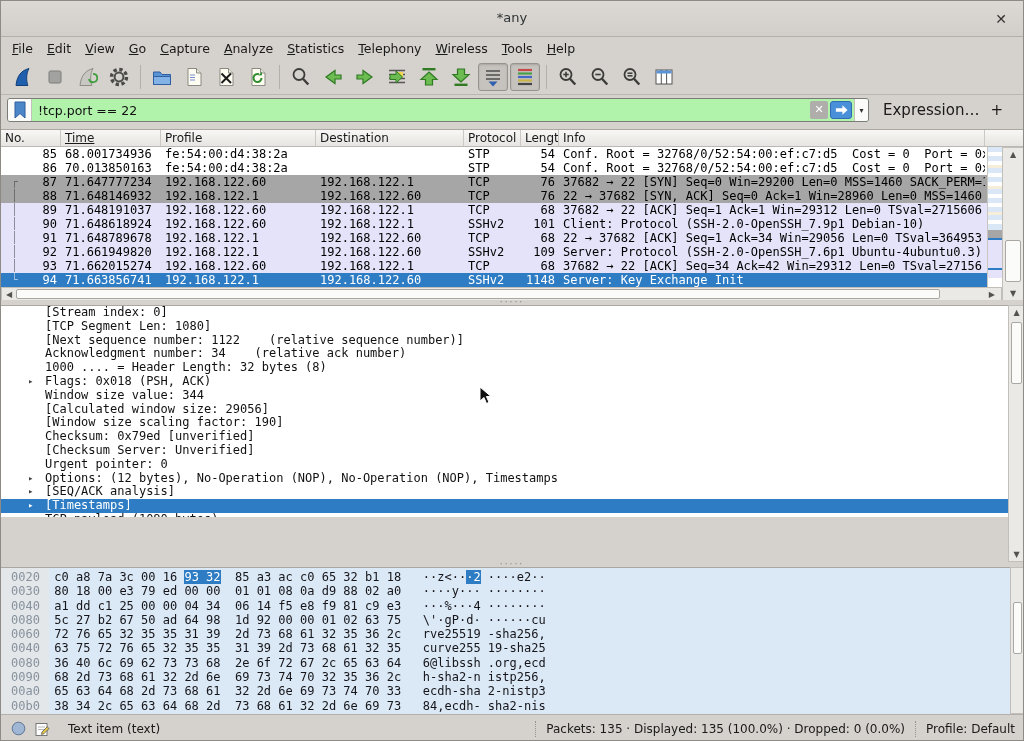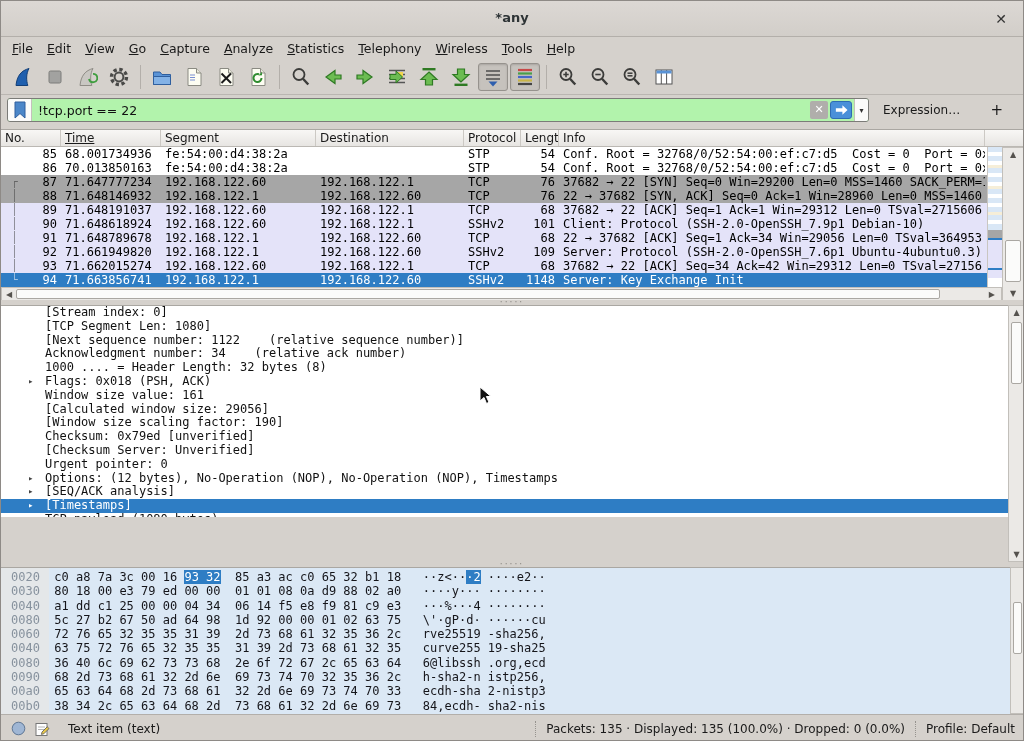--- a/index.html
+++ b/index.html
@@ -2,21 +2,21 @@
 <html><head>
 <meta charset="utf-8">
 <style>
   * { box-sizing: border-box; margin: 0; padding: 0; }
   html,body { width:1024px; height:741px; }
   body { font-family:"DejaVu Sans","Liberation Sans",sans-serif; font-size:12px; background:#d5d1cc; overflow:hidden; }
   .window { position:relative; width:1024px; height:741px; background:#d5d1cc; border:1px solid #8e8a86; overflow:hidden; }
 
   
   .titlebar { position:absolute; left:0; top:0; width:100%; height:36px; background:linear-gradient(#dcd8d4,#d2cec9); border-bottom:1px solid #b3afaa; }
-  .title { position:absolute; left:0; right:0; top:9px; text-align:center; font-weight:bold; font-size:13px; color:#2e3436; }
+  .title { position:absolute; left:0; right:0; top:9px; text-align:center; font-weight:normal; font-size:13px; color:#2e3436; }
   .close-btn { position:absolute; right:12px; top:8px; width:20px; height:20px; text-align:center; line-height:20px; font-size:14px; color:#333; cursor:default; }
 
   
   .menubar { position:absolute; left:0; top:36px; width:100%; height:22px; background:#d5d1cc; display:flex; align-items:center; padding-left:4px; }
   .menu-item { padding:2px 7px; color:#1a1a1a; font-size:12.5px; }
   .menu-item u { text-decoration:underline; }
 
   
   .toolbar { position:absolute; left:0; top:58px; width:100%; height:36px; background:#d5d1cc; border-bottom:1px solid #bab6b1; display:flex; align-items:center; padding-left:6px; }
   .tb-btn { width:30px; height:28px; display:flex; align-items:center; justify-content:center; margin:0 1px; border:1px solid transparent; border-radius:3px; }
@@ -24,21 +24,21 @@
   .tb-sep { width:1px; height:24px; background:#b3afaa; margin:0 5px; }
 
   
   .filterbar { position:absolute; left:0; top:94px; width:100%; height:34px; background:#d5d1cc; display:flex; align-items:center; padding:0 6px 4px 6px; }
   .filter-field { display:flex; align-items:center; height:24px; flex:0 0 862px; border:1px solid #7b7b78; border-radius:3px; background:#b2f3ac; overflow:hidden; }
   .filter-bookmark { width:24px; height:100%; background:#fbfbfa; border-right:1px solid #c4c1bc; display:flex; align-items:center; justify-content:center; }
   .filter-input { flex:1; background:transparent; border:none; outline:none; font-family:"DejaVu Sans","Liberation Sans",sans-serif; font-size:12.5px; color:#111; padding-left:6px; }
   .filter-clear { width:18px; height:18px; margin-right:2px; background:#b0aeab; border-radius:2px; color:#fff; font-size:11px; line-height:18px; text-align:center; }
   .filter-apply { width:22px; height:18px; margin-right:2px; background:#4a90d9; border:1px solid #2f6cb3; border-radius:3px; display:flex; align-items:center; justify-content:center; }
   .filter-caret { width:14px; height:100%; background:#fbfbfa; border-left:1px solid #c4c1bc; font-size:8px; color:#333; display:flex; align-items:center; justify-content:center; }
-  .filter-expr { margin-left:14px; color:#1a1a1a; font-size:12px; }
+  .filter-expr { margin-left:14px; color:#1a1a1a; font-size:15px; }
   .filter-add { margin-left:auto; margin-right:8px; font-size:15px; color:#1a1a1a; padding:0 6px; }
 
   
   .plist { position:absolute; left:0; top:128px; width:100%; height:171px; background:#d946ef; border-top:1px solid #aaa7a2; }
   .plist-header { position:absolute; left:0; top:0; width:100%; height:17px; background:linear-gradient(#f8f7f5,#e7e5e2); border-bottom:1px solid #bbb8b3; display:flex; }
   .ph-cell { height:100%; border-right:1px solid #ccc9c4; padding:1px 0 0 4px; font-size:12px; color:#1a1a1a; white-space:pre; overflow:hidden; flex:none; }
   .plist-rows { position:absolute; left:0; top:17px; width:1001px; height:140px; overflow:hidden; }
   .prow { display:flex; height:14px; line-height:14px; font-family:"DejaVu Sans Mono","Liberation Mono",monospace; font-size:12px; white-space:pre; }
   .pc { flex:none; overflow:hidden; white-space:pre; position:relative; }
   .pc.r { text-align:right; padding-right:4px; }
@@ -278,21 +278,21 @@
       <div class="filter-caret">▾</div>
     </div>
     <span class="filter-expr">Expression…</span>
     <span class="filter-add">+</span>
   </div>
 
   <div class="plist">
     <div class="plist-header" id="plist-header">
         <div class="ph-cell" style="width: 60px;">No.</div>
         <div class="ph-cell" style="width: 100px; text-decoration: underline;">Time</div>
-        <div class="ph-cell" style="width: 155px;">Segment</div>
+        <div class="ph-cell" style="width: 155px;">Profile</div>
         <div class="ph-cell" style="width: 148px;">Destination</div>
         <div class="ph-cell" style="width: 57px;">Protocol</div>
         <div class="ph-cell" style="width: 38px;">Length</div>
         <div class="ph-cell" style="width: 426px;">Info</div>
       </div>
     <div class="plist-rows" id="plist-rows">
         <div class="prow" style="background: rgb(255, 255, 255); color: rgb(0, 0, 0);"><div class="pc r" style="width: 60px;">85</div><div class="pc l" style="width: 100px;">68.001734936</div><div class="pc l" style="width: 155px;">fe:54:00:d4:38:2a</div><div class="pc l" style="width: 148px;"></div><div class="pc l" style="width: 57px;">STP</div><div class="pc r" style="width: 38px;">54</div><div class="pc l" style="width: 426px;">Conf. Root = 32768/0/52:54:00:ef:c7:d5  Cost = 0  Port = 0x8001</div></div>
         <div class="prow" style="background: rgb(255, 255, 255); color: rgb(0, 0, 0);"><div class="pc r" style="width: 60px;">86</div><div class="pc l" style="width: 100px;">70.013850163</div><div class="pc l" style="width: 155px;">fe:54:00:d4:38:2a</div><div class="pc l" style="width: 148px;"></div><div class="pc l" style="width: 57px;">STP</div><div class="pc r" style="width: 38px;">54</div><div class="pc l" style="width: 426px;">Conf. Root = 32768/0/52:54:00:ef:c7:d5  Cost = 0  Port = 0x8001</div></div>
         <div class="prow" style="background: rgb(166, 166, 166); color: rgb(0, 0, 0);"><div class="pc r" style="width: 60px;">87<span class="bracket" style="color: rgb(51, 51, 51);">┌</span></div><div class="pc l" style="width: 100px;">71.647777234</div><div class="pc l" style="width: 155px;">192.168.122.60</div><div class="pc l" style="width: 148px;">192.168.122.1</div><div class="pc l" style="width: 57px;">TCP</div><div class="pc r" style="width: 38px;">76</div><div class="pc l" style="width: 426px;">37682 → 22 [SYN] Seq=0 Win=29200 Len=0 MSS=1460 SACK_PERM=1</div></div>
         <div class="prow" style="background: rgb(166, 166, 166); color: rgb(0, 0, 0);"><div class="pc r" style="width: 60px;">88<span class="bracket" style="color: rgb(51, 51, 51);">│</span></div><div class="pc l" style="width: 100px;">71.648146932</div><div class="pc l" style="width: 155px;">192.168.122.1</div><div class="pc l" style="width: 148px;">192.168.122.60</div><div class="pc l" style="width: 57px;">TCP</div><div class="pc r" style="width: 38px;">76</div><div class="pc l" style="width: 426px;">22 → 37682 [SYN, ACK] Seq=0 Ack=1 Win=28960 Len=0 MSS=1460</div></div>
@@ -344,21 +344,21 @@
 
   <div class="splitter" style="top:299px; height:5px;">·····</div>
 
   <div class="detail" id="detail">
       <div class="dline child"><span class="txt">[Stream index: 0]</span></div>
       <div class="dline child"><span class="txt">[TCP Segment Len: 1080]</span></div>
       <div class="dline child"><span class="txt">[Next sequence number: 1122    (relative sequence number)]</span></div>
       <div class="dline child"><span class="txt">Acknowledgment number: 34    (relative ack number)</span></div>
       <div class="dline child"><span class="txt">1000 .... = Header Length: 32 bytes (8)</span></div>
       <div class="dline child"><span class="arr">▸</span><span class="txt">Flags: 0x018 (PSH, ACK)</span></div>
-      <div class="dline child"><span class="txt">Window size value: 161</span></div>
+      <div class="dline child"><span class="txt">Window size value: 344</span></div>
       <div class="dline child"><span class="txt">[Calculated window size: 29056]</span></div>
       <div class="dline child"><span class="txt">[Window size scaling factor: 190]</span></div>
       <div class="dline child"><span class="txt">Checksum: 0x79ed [unverified]</span></div>
       <div class="dline child"><span class="txt">[Checksum Server: Unverified]</span></div>
       <div class="dline child"><span class="txt">Urgent pointer: 0</span></div>
       <div class="dline child"><span class="arr">▸</span><span class="txt">Options: (12 bytes), No-Operation (NOP), No-Operation (NOP), Timestamps</span></div>
       <div class="dline child"><span class="arr">▸</span><span class="txt">[SEQ/ACK analysis]</span></div>
       <div class="dline child" style="background: rgb(46, 125, 196); color: rgb(255, 255, 255);"><span class="arr" style="color: rgb(255, 255, 255);">▸</span><span class="txt">[Timestamps]</span></div>
       <div class="dline child"><span class="txt">TCP payload (1080 bytes)</span></div>
       <div class="dline root" style="background: rgb(238, 237, 235);"><span class="arr">▾</span><span class="txt">SSH Protocol</span></div>

